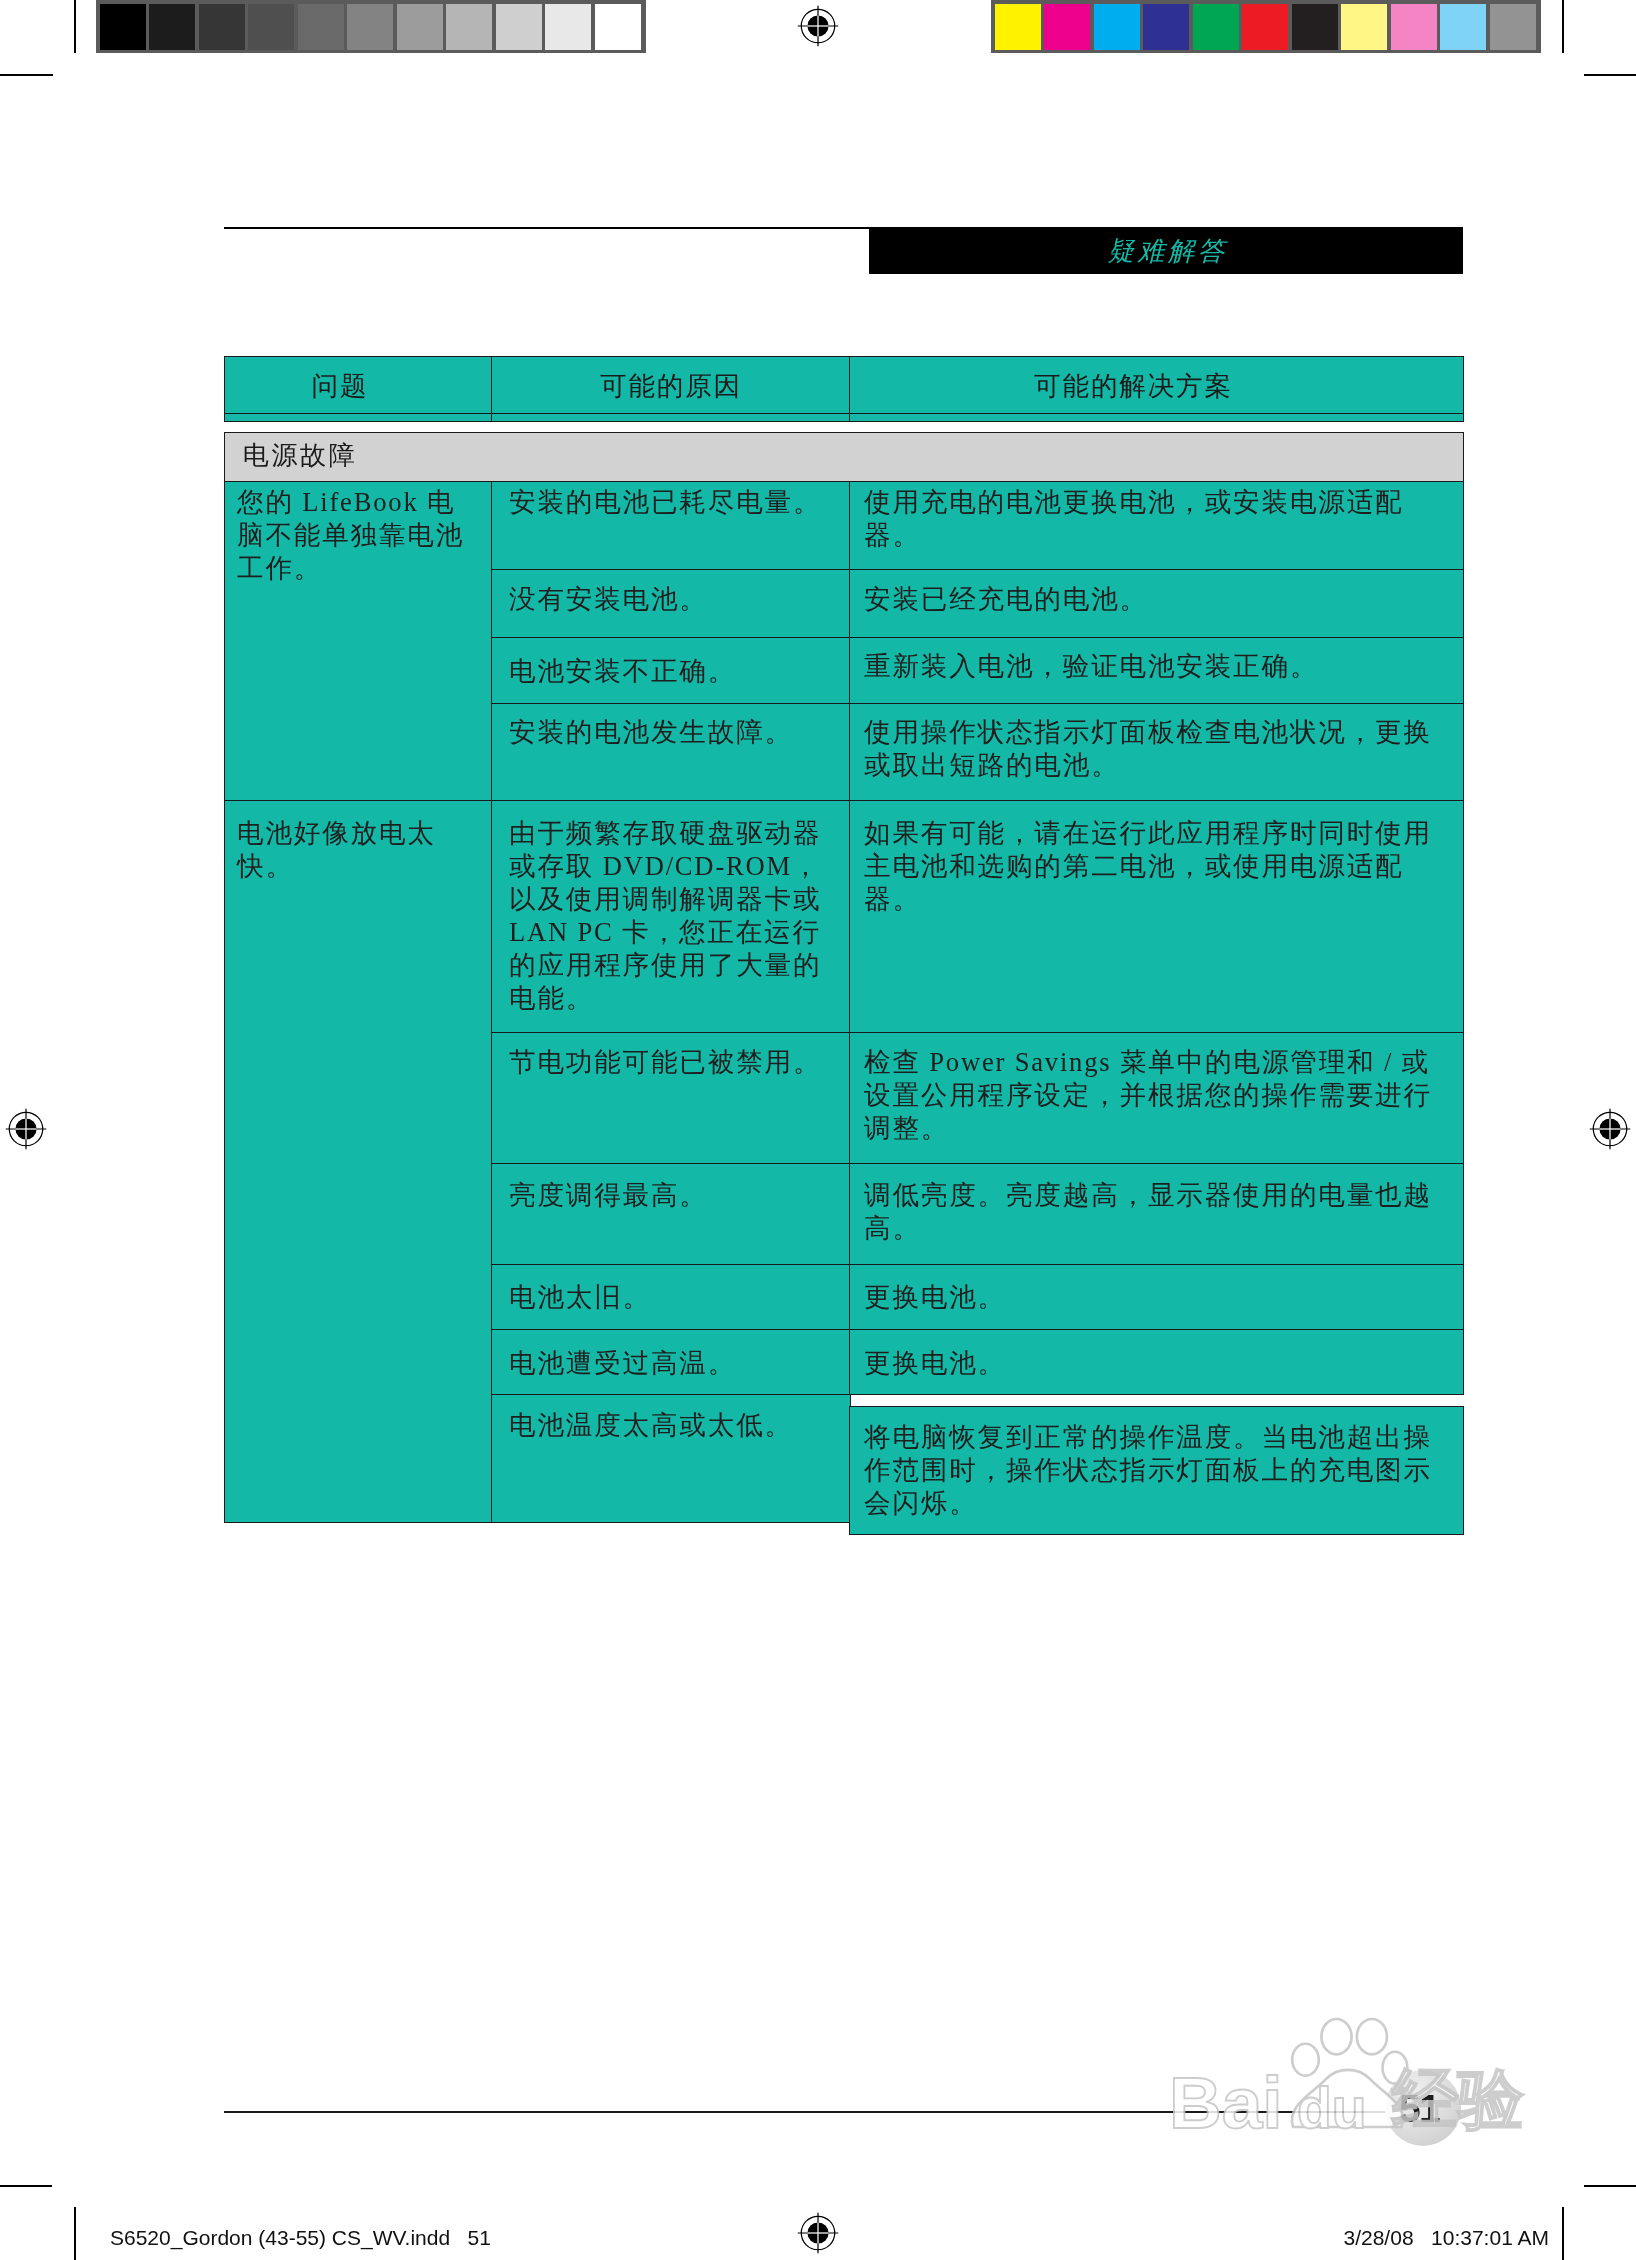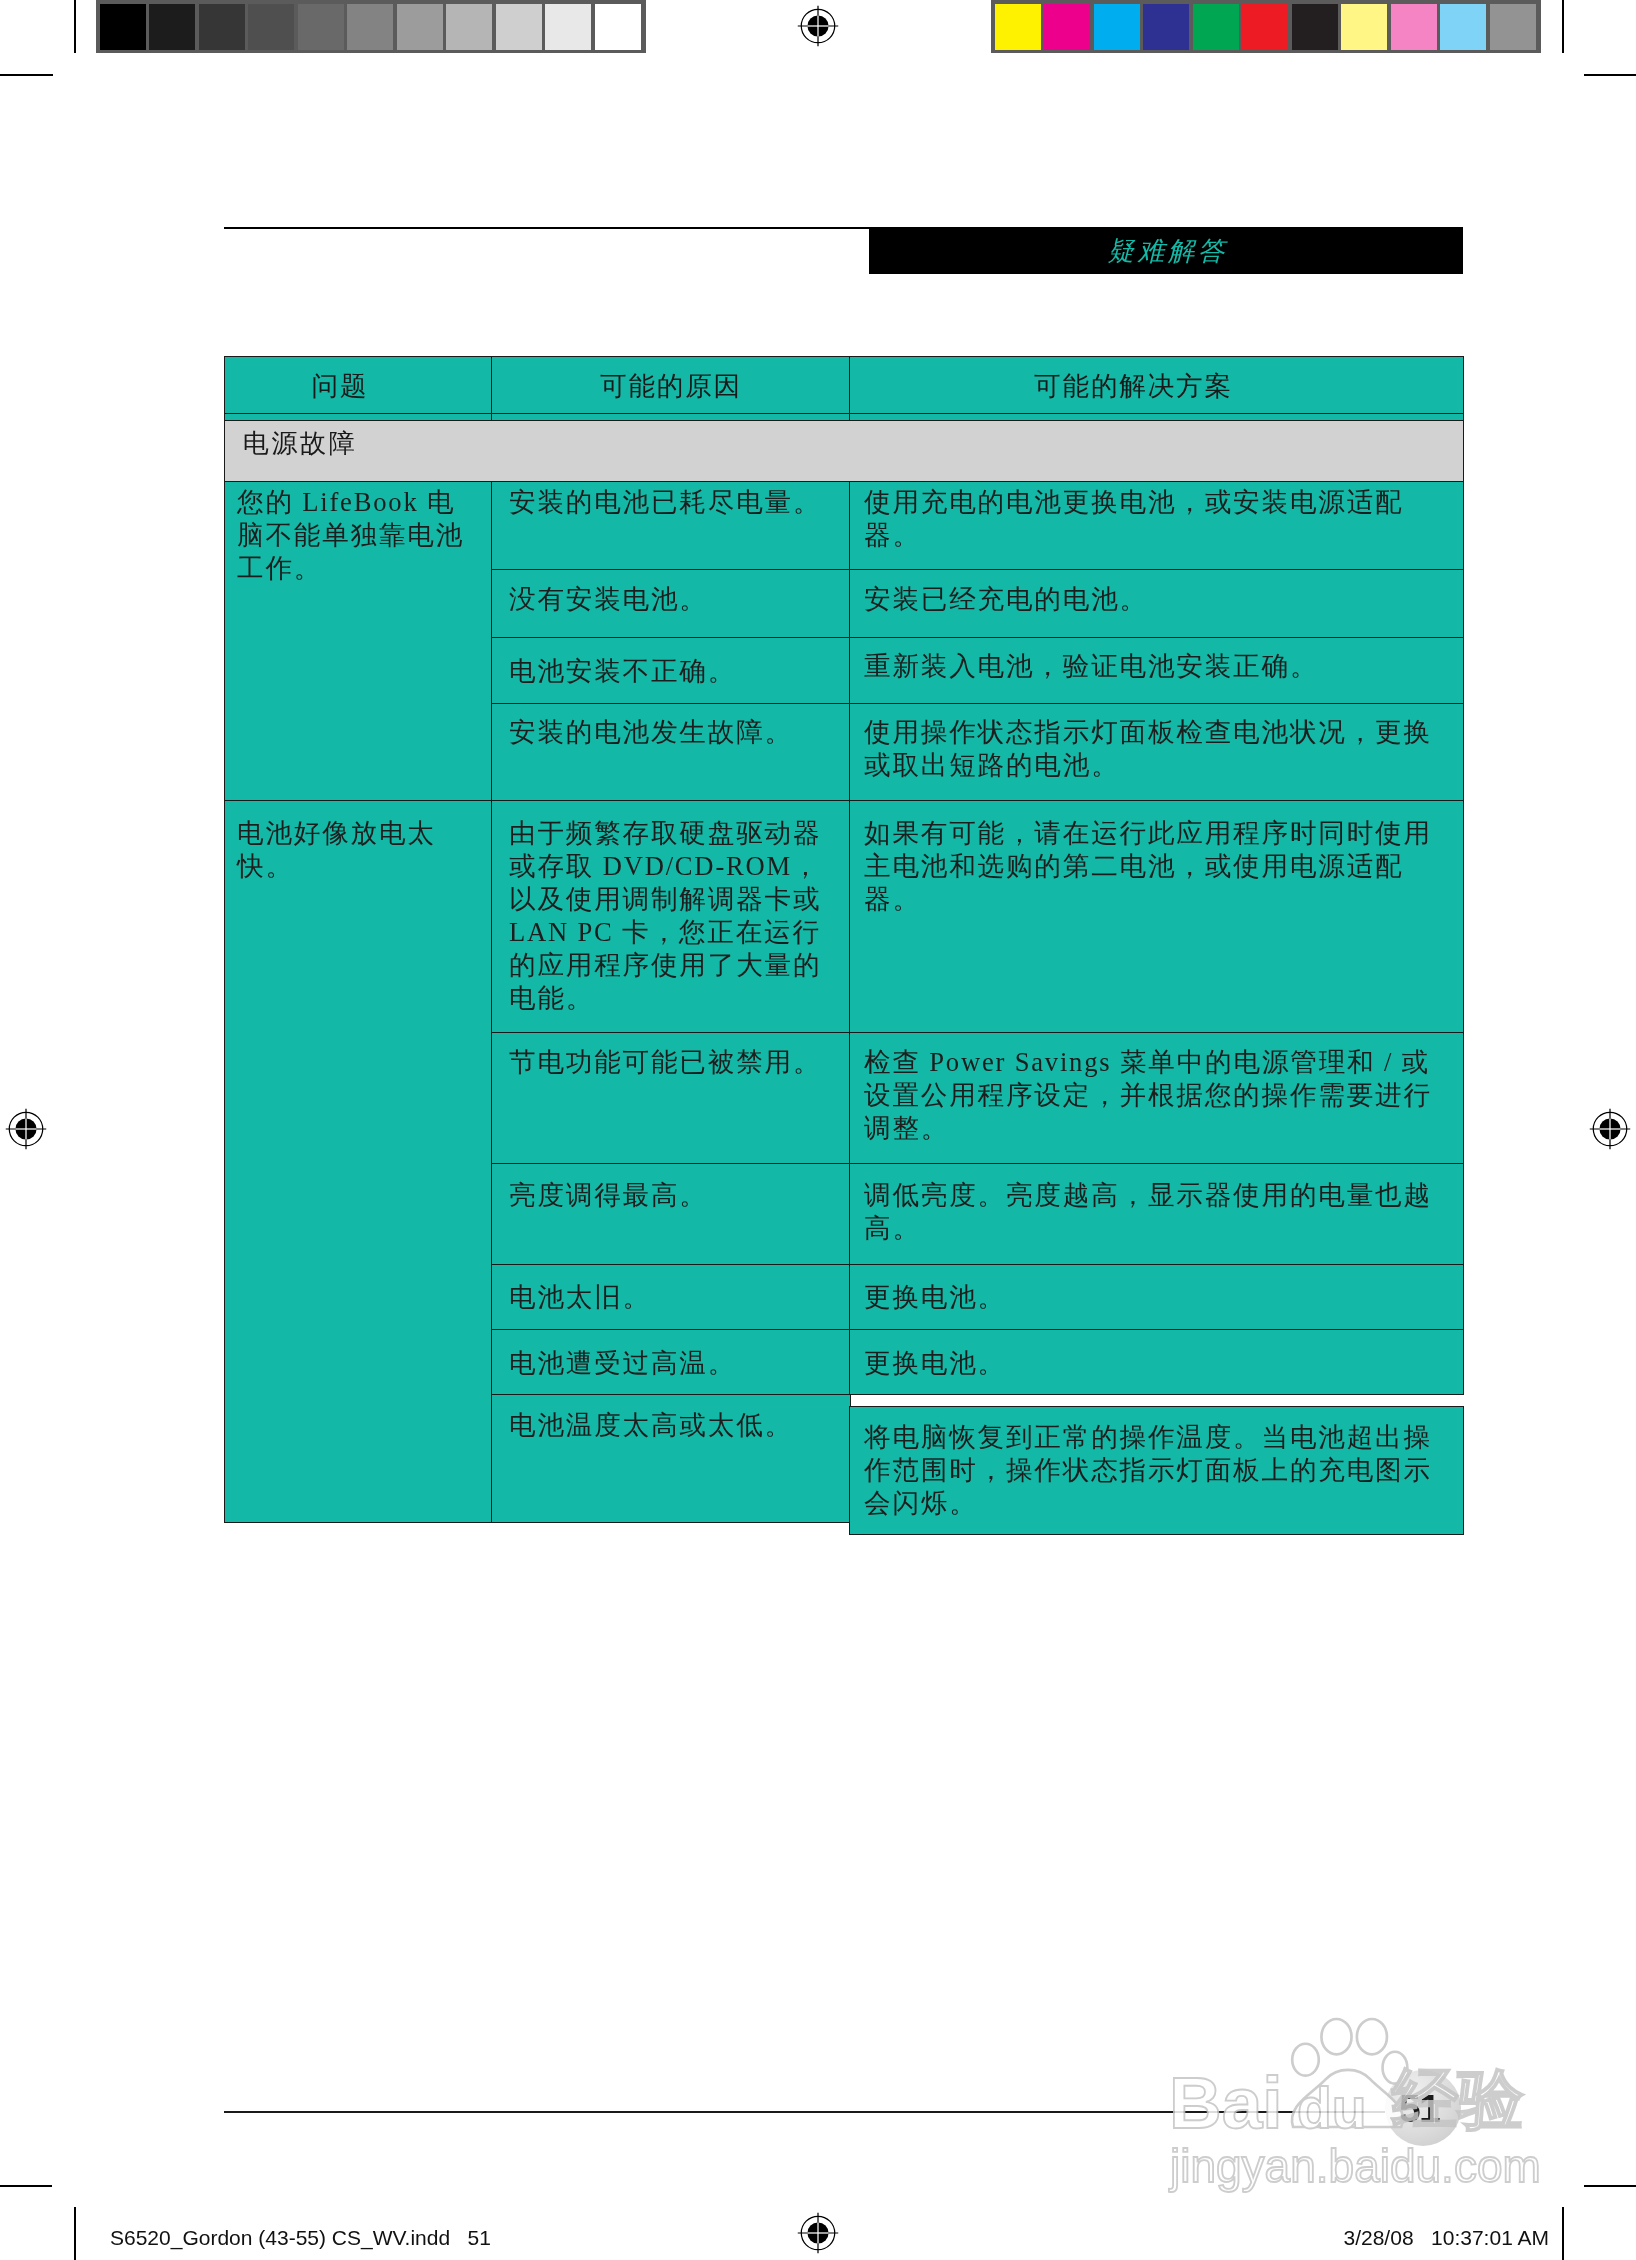--- a/index.html
+++ b/index.html
@@ -20,21 +20,21 @@
   .head-title { color:#14b8a6; font-family:"DejaVu Serif","Liberation Serif",serif;
                 font-size:26.6px; letter-spacing:3.5px; padding-left:3.5px;font-style:italic; }
 
   
   .cell { position:absolute; box-sizing:border-box; border:1.8px solid #1a1a1a; background:#14b8a6; }
   .hdr { display:flex; align-items:center; justify-content:center;
          font-family:"DejaVu Sans","Liberation Sans",sans-serif; font-size:26.6px;
          letter-spacing:1.8px; color:#1a1a1a; }
   .section { background:#d2d2d2; display:flex; align-items:center; padding-left:17.7px; padding-bottom:16px;
              font-family:"DejaVu Sans","Liberation Sans",sans-serif; font-size:26px;
-             letter-spacing:2.7px; color:#1a1a1a; }
+             letter-spacing:2.7px; color:#1a1a1a;margin-top:12px; }
   .c1 { left:224px; width:269px; padding-left:12px; }
   .c2 { left:491px; width:360px; padding-left:17px; }
   .c3 { left:849px; width:615px; padding-left:14px; }
   .t { display:block; white-space:pre; font-family:"Liberation Serif","DejaVu Serif",serif;
        font-size:26.6px; line-height:33px; letter-spacing:1.8px; color:#1e1e1e; }
 
   
   .foot-rule { left:224px; top:2111px; width:1161px; height:1.8px; background:#1a1a1a; }
   .page-circle { left:1385px; top:2070px; width:76px; height:76px; border-radius:50%;
                  background:radial-gradient(circle at 35% 30%, #f0f0f0 0%, #dcdcdc 55%, #c6c6c6 100%); }
@@ -269,15 +269,14 @@
       <ellipse cx="22" cy="48" rx="15" ry="18"></ellipse>
       <ellipse cx="57" cy="22" rx="17" ry="20"></ellipse>
       <ellipse cx="97" cy="22" rx="17" ry="20"></ellipse>
       <ellipse cx="123" cy="57" rx="14" ry="18"></ellipse>
       <path d="M8 124 C 0 100, 30 86, 45 70 C 58 56, 82 56, 95 70 C 110 86, 140 100, 130 124 Z"></path>
     </g>
   </svg>
   <span class="wm-bai">Bai</span>
   <span class="wm-du">du</span>
   <span class="wm-jy">经验</span>
-  <span class="wm-url">jingyan.baidu.com</span>
 </div>
 
 
 </body></html>

